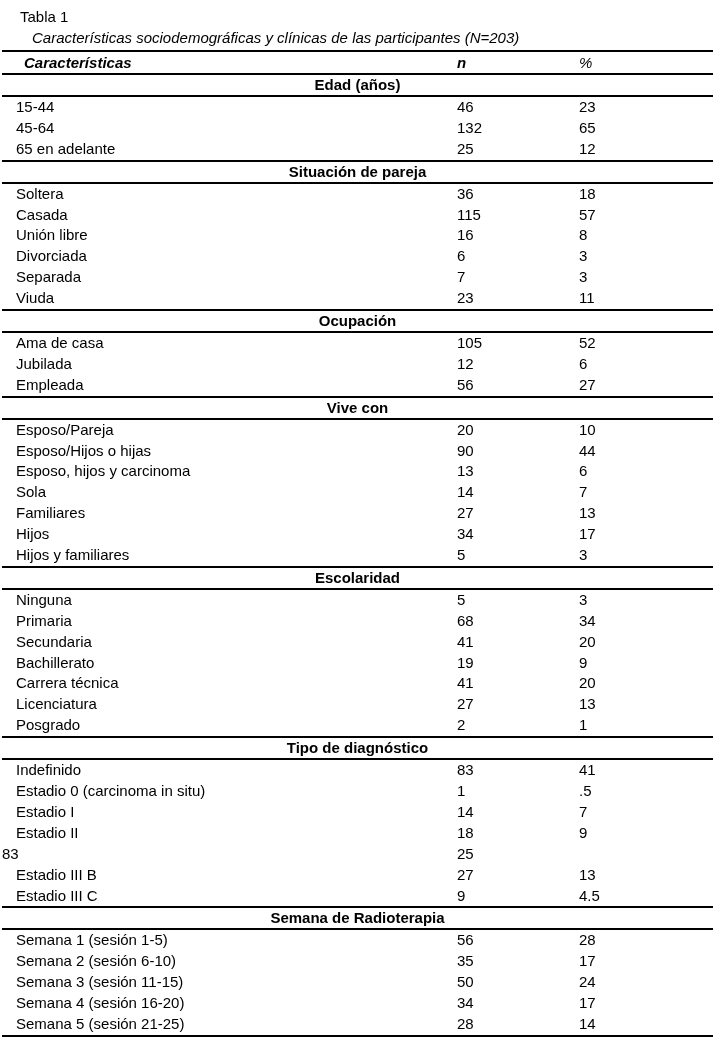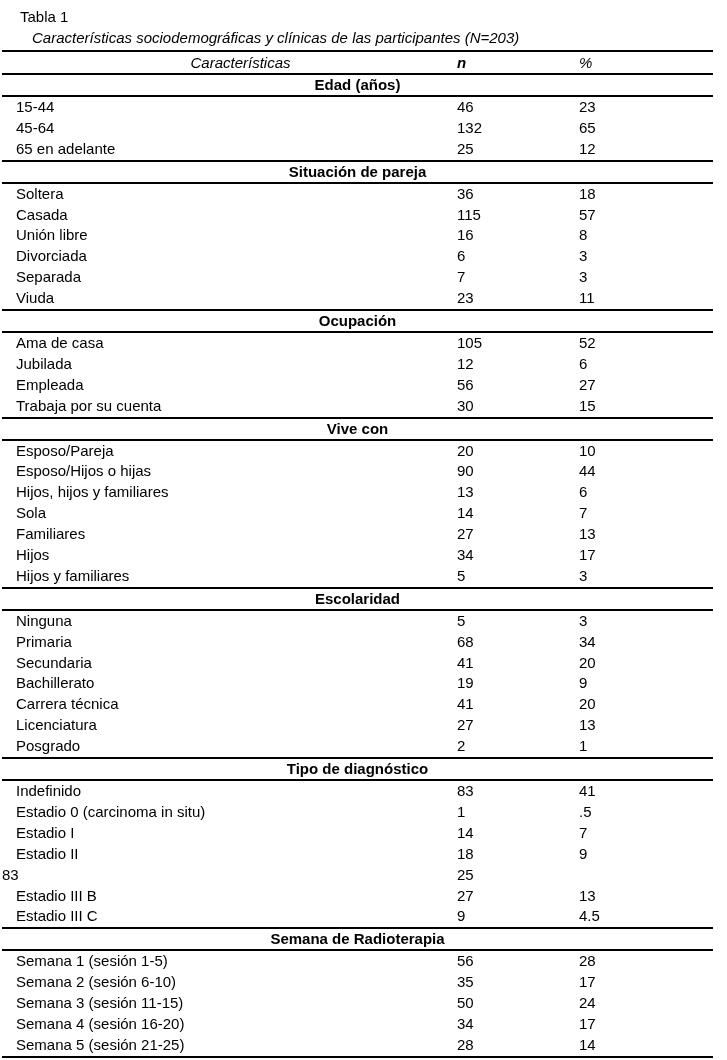--- a/index.html
+++ b/index.html
@@ -41,24 +41,23 @@
     grid-template-columns: 455px 122px 1fr;
     height: 20.9px;
     line-height: 20.9px;
     white-space: nowrap;
   }
   .hdr-row {
     height: 21px;
     line-height: 21px;
   }
   .hdr-row .c-label {
-    font-weight: normal;
+    font-weight: bold;
     font-style: italic;
     padding-left: 22px;
-    text-align: center;
   }
   .hdr-row .c-n {
     font-weight: bold;
     font-style: italic;
   }
   .hdr-row .c-pct {
     font-style: italic;
   }
   .section-row {
     display: block;
@@ -149,38 +148,33 @@
         <div class="row data-row">
           <div class="c-label">Jubilada</div>
           <div class="c-n">12</div>
           <div class="c-pct">6</div>
         </div>
         <div class="row data-row">
           <div class="c-label">Empleada</div>
           <div class="c-n">56</div>
           <div class="c-pct">27</div>
         </div>
-        <div class="row data-row">
-          <div class="c-label">Trabaja por su cuenta</div>
-          <div class="c-n">30</div>
-          <div class="c-pct">15</div>
-        </div>
         <div class="section-row">Vive con</div>
         <div class="row data-row">
           <div class="c-label">Esposo/Pareja</div>
           <div class="c-n">20</div>
           <div class="c-pct">10</div>
         </div>
         <div class="row data-row">
           <div class="c-label">Esposo/Hijos o hijas</div>
           <div class="c-n">90</div>
           <div class="c-pct">44</div>
         </div>
         <div class="row data-row">
-          <div class="c-label">Hijos, hijos y familiares</div>
+          <div class="c-label">Esposo, hijos y carcinoma</div>
           <div class="c-n">13</div>
           <div class="c-pct">6</div>
         </div>
         <div class="row data-row">
           <div class="c-label">Sola</div>
           <div class="c-n">14</div>
           <div class="c-pct">7</div>
         </div>
         <div class="row data-row">
           <div class="c-label">Familiares</div>

